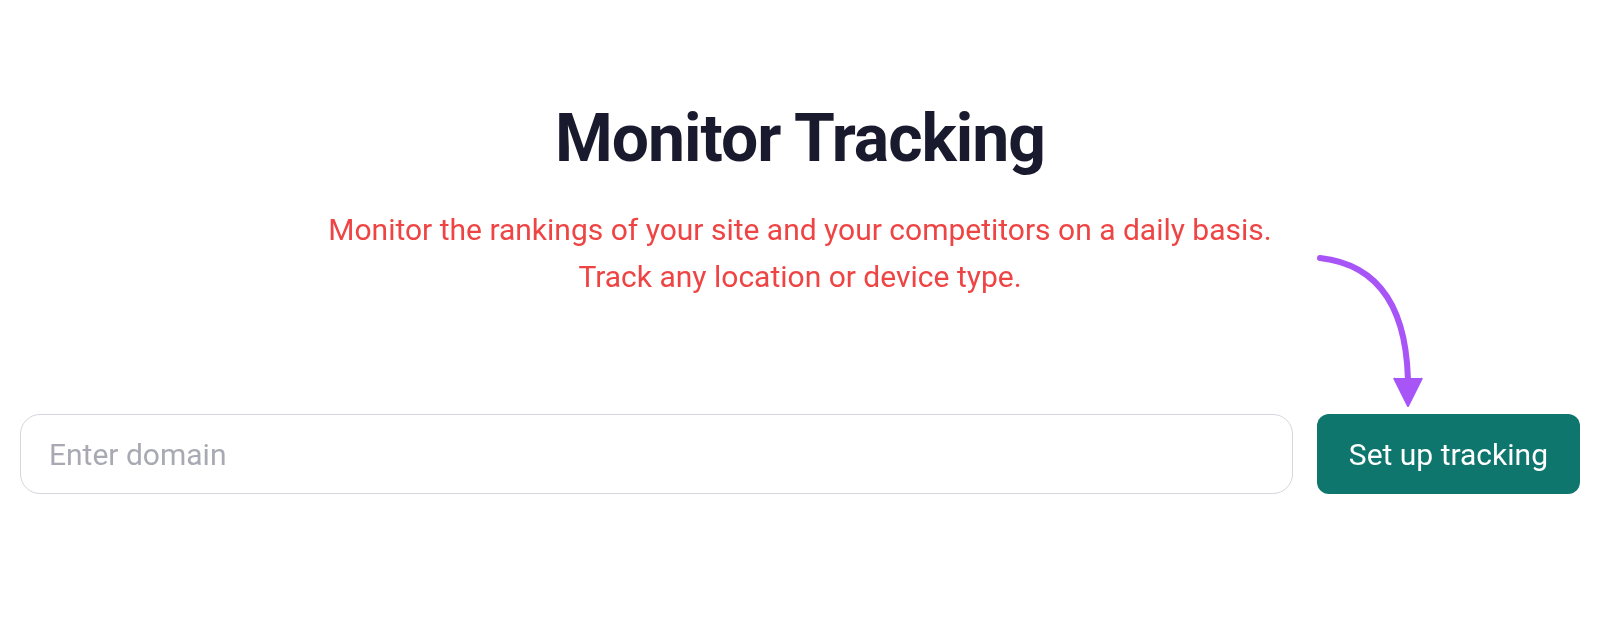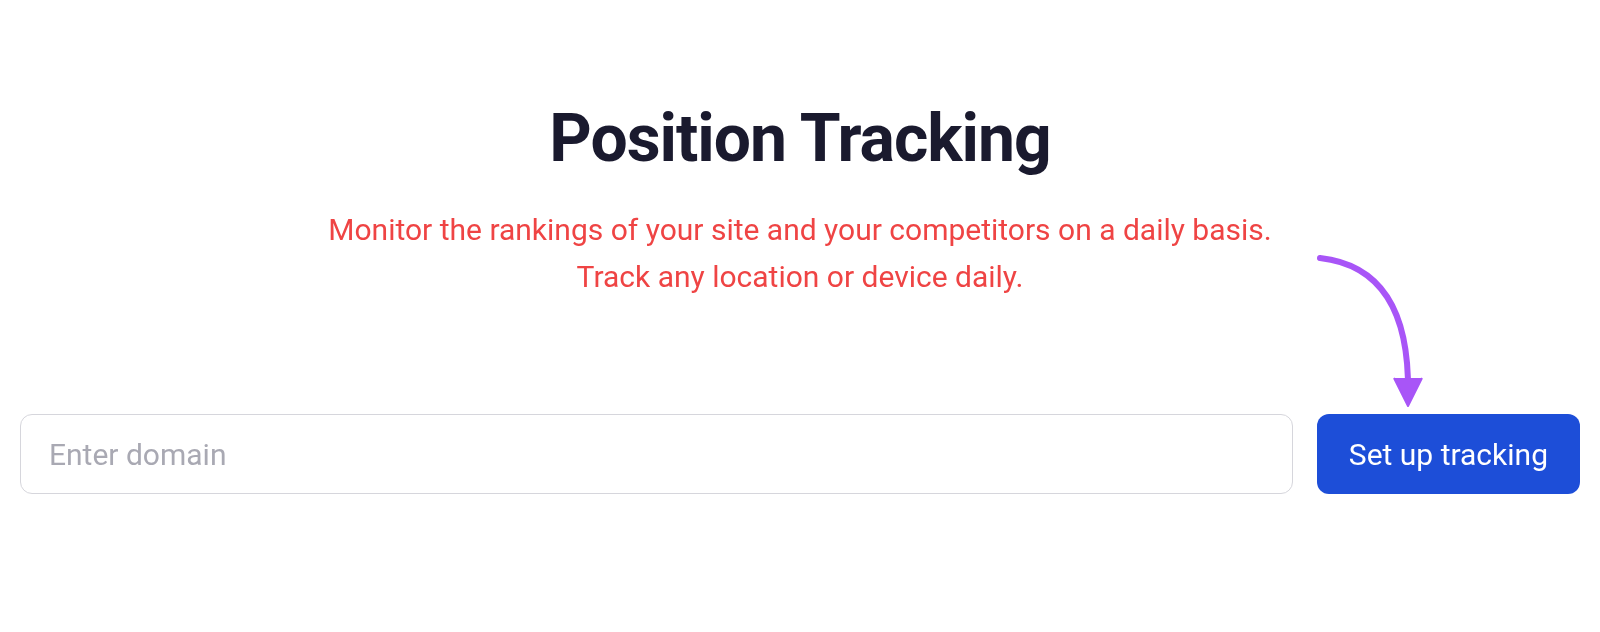--- a/index.html
+++ b/index.html
@@ -48,36 +48,36 @@
       top: 414px;
       display: flex;
       gap: 24px;
       align-items: stretch;
     }
     
     .domain-input {
       flex: 1;
       height: 80px;
       border: 1px solid #d6d6dc;
-      border-radius: 12px;
+      border-radius: 20px;
       padding: 0 28px;
       font-size: 30px;
       color: #0c4a6e;
       outline: none;
       font-family: inherit;
     }
     
     .domain-input::placeholder {
       color: #a9a9b3;
     }
     
     .setup-button {
       height: 80px;
       padding: 12px 32px;
-      background: #1d4ed8;
+      background: #0f766e;
       color: #ffffff;
       border: none;
       border-radius: 12px;
       font-size: 30px;
       font-weight: 400;
       cursor: pointer;
       font-family: inherit;
       white-space: nowrap;
     }
     
@@ -85,24 +85,24 @@
       position: absolute;
       top: 248px;
       left: 1310px;
       pointer-events: none;
     }
   </style>
 </head>
 <body>
 
 <div class="container">
-  <h1 class="page-title">Position Tracking</h1>
+  <h1 class="page-title">Monitor Tracking</h1>
   <p class="subtitle">
     <span>Monitor the rankings of your site and your competitors on a daily basis.</span><br>
-    <span>Track any location or device daily.</span>
+    <span>Track any location or device type.</span>
   </p>
 </div>
 
 <div class="search-row">
   <input type="text" class="domain-input" placeholder="Enter domain" style="">
   <button class="setup-button">Set up tracking</button>
 </div>
 
 <div class="arrow-annotation">
   <svg width="140" height="180" viewBox="0 0 140 180">

